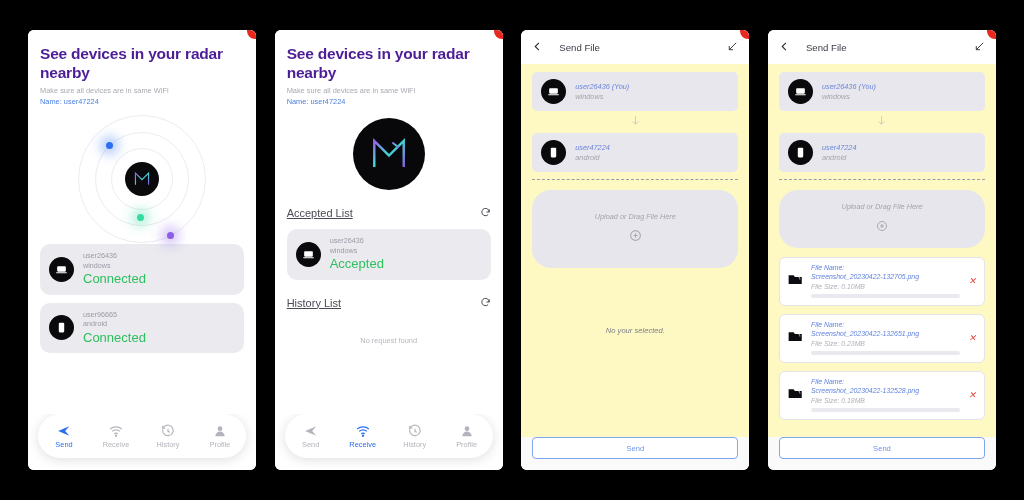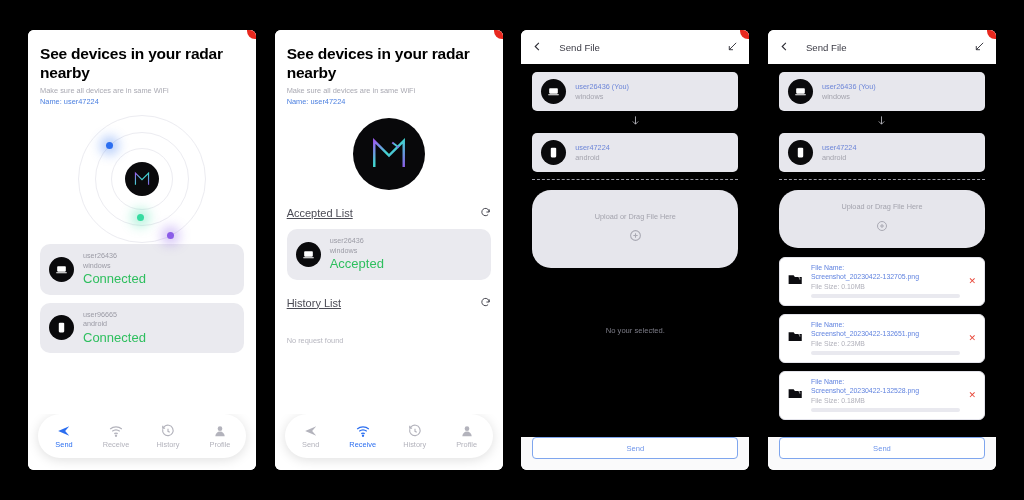--- a/index.html
+++ b/index.html
@@ -42,21 +42,21 @@
   .scr-body {
     flex: 1;
     padding: 14px 12px 0 12px;
     position: relative;
     overflow: hidden;
     background: #fff;
   }
   .hdr-title {
     font-size: 15.5px;
     font-weight: bold;
-    color: #000000;
+    color: #4c1d95;
     line-height: 1.24;
     letter-spacing: -0.2px;
   }
   .hdr-sub {
     font-size: 7.4px;
     color: #a9a9b2;
     margin-top: 4px;
   }
   .hdr-name {
     font-size: 7.4px;
@@ -130,21 +130,21 @@
     flex: 0 0 auto;
   }
   .dev-meta { line-height: 1.32; }
   .dev-user { font-size: 7.2px; color: #9b9ba5; }
   .dev-os   { font-size: 7.2px; color: #9b9ba5; }
   .dev-status { font-size: 13px; color: #2ebf5e; }
 
   .empty-note {
     font-size: 7.4px;
     color: #b6b6bf;
-    text-align: left;
+    text-align: center;
     margin-top: 24px;
   }
 
   
   .navwrap { padding: 0 10px 12px 10px; background: #fff; }
   .bottomnav {
     background: #fff;
     border-radius: 22px;
     box-shadow: 0 2px 12px rgba(0,0,0,.13);
     height: 44px;
@@ -165,23 +165,24 @@
     height: 34px;
     background: #fff;
     display: flex; align-items: center;
     padding: 16px 11px;
     gap: 10px;
     flex: 0 0 auto;
   }
   .sf-title { font-size: 9.6px; color: #3a3a44; flex: 1; margin-left: 6px; }
   .sf-body {
     flex: 1;
-    background: #000000;
+    background: #fef9c3;
     padding: 8px 11px 6px 11px;
     overflow: hidden;
+    font-style: italic;
   }
   .peer-card {
     display: flex; align-items: center; gap: 9px;
     background: #e7e7ed;
     border-radius: 5px;
     padding: 7px 9px;
   }
   .peer-user { font-size: 7.3px; color: #6d86d8; }
   .peer-os   { font-size: 7.3px; color: #a4a4ae; }
   .arrow-down { text-align: center; padding: 2px 0; }

